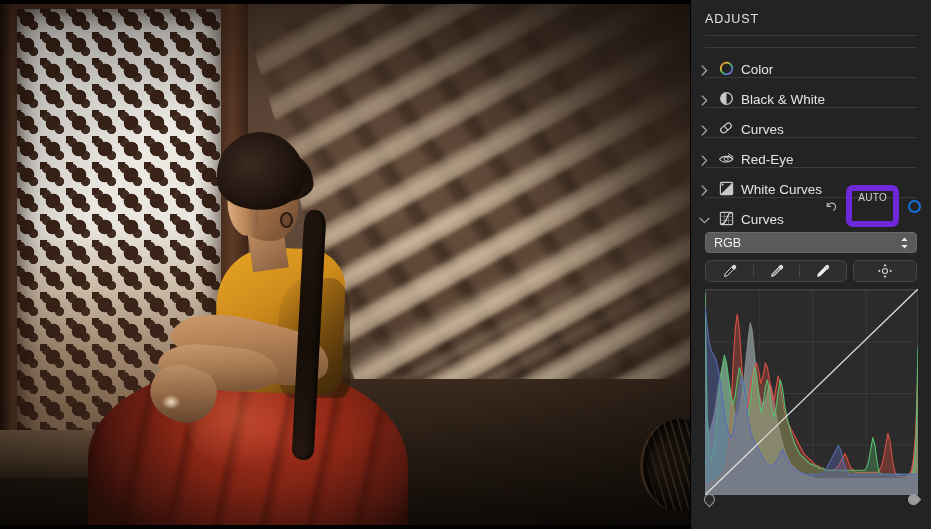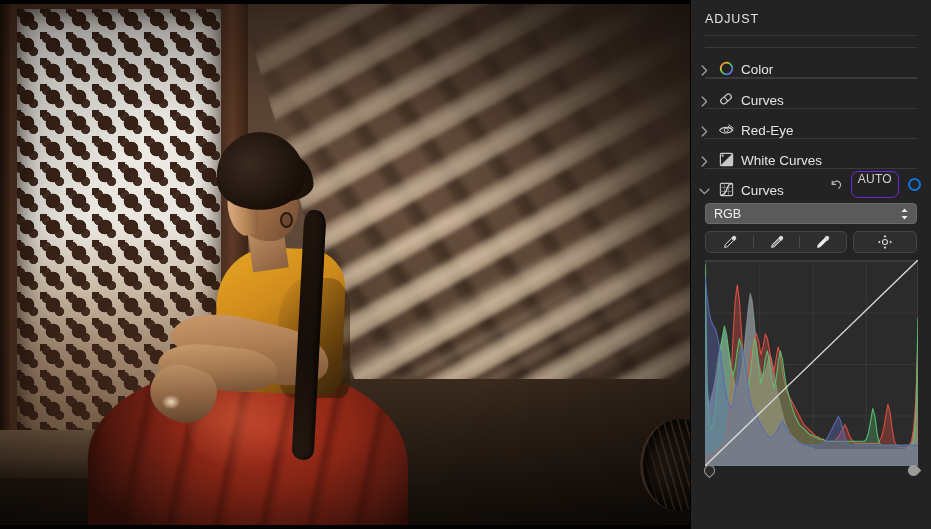--- a/index.html
+++ b/index.html
@@ -314,26 +314,26 @@
     color: #e4e4e4;
     flex: 1 1 auto;
     white-space: nowrap;
   }
   .row-right {
     display: flex; align-items: center; gap: 9px;
     flex: 0 0 auto;
   }
   .reset-icon { color: #b8b8b8; display: flex; }
   .auto-badge {
-    border: 1px solid #6d28d9;
+    border: 6px solid #6d28d9;
     border-radius: 7px;
-    font-size: 12px;
+    font-size: 10px;
     letter-spacing: .3px;
     color: #d2d2d2;
-    padding: 1px 6px 11px;
+    padding: 1px 6px 18px;
     line-height: 1.1;
   }
   .toggle-circle {
     width: 13px; height: 13px;
     border: 2px solid #1274e2;
     border-radius: 50%;
   }
 
   
   .curves-body { padding: 5px 14px 0; }
@@ -506,20 +506,34 @@
             <stop offset="100%" stop-color="#c04fc0"></stop>
               </linearGradient>
             </defs>
           <circle cx="7.5" cy="7.5" r="5.8" fill="none" stroke="url(#cw1)" stroke-width="1.8"></circle>
         </svg>
       </span>
       <span class="row-label">Color</span>
     </div>
     <div class="hr"></div>
 
+    <div class="adj-row">
+      <span class="disclose">
+        <svg width="7" height="11" viewBox="0 0 7 11">
+            <path d="M1.2 1 L5.6 5.5 L1.2 10" fill="none" stroke="currentColor" stroke-width="1.3" stroke-linecap="round" stroke-linejoin="round"></path>
+          </svg>
+      </span>
+      <span class="row-icon">
+        <svg width="15" height="15" viewBox="0 0 15 15">
+          <circle cx="7.5" cy="7.5" r="5.8" fill="none" stroke="#c9c9c9" stroke-width="1.3"></circle>
+          <path d="M7.5 1.7 A5.8 5.8 0 0 0 7.5 13.3 Z" fill="#c9c9c9"></path>
+        </svg>
+      </span>
+      <span class="row-label">Black &amp; White</span>
+    </div>
     <div class="hr"></div>
 
     <div class="adj-row">
       <span class="disclose">
         <svg width="7" height="11" viewBox="0 0 7 11">
             <path d="M1.2 1 L5.6 5.5 L1.2 10" fill="none" stroke="currentColor" stroke-width="1.3" stroke-linecap="round" stroke-linejoin="round"></path>
           </svg>
       </span>
       <span class="row-icon">
         <svg width="16" height="16" viewBox="0 0 16 16">

